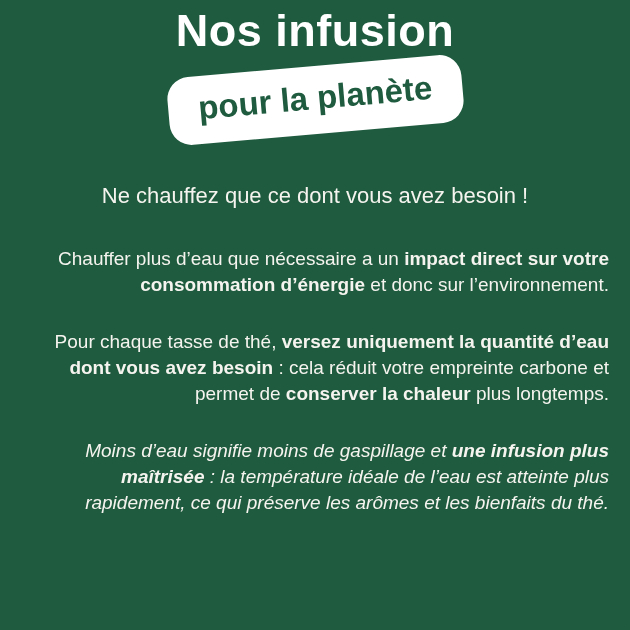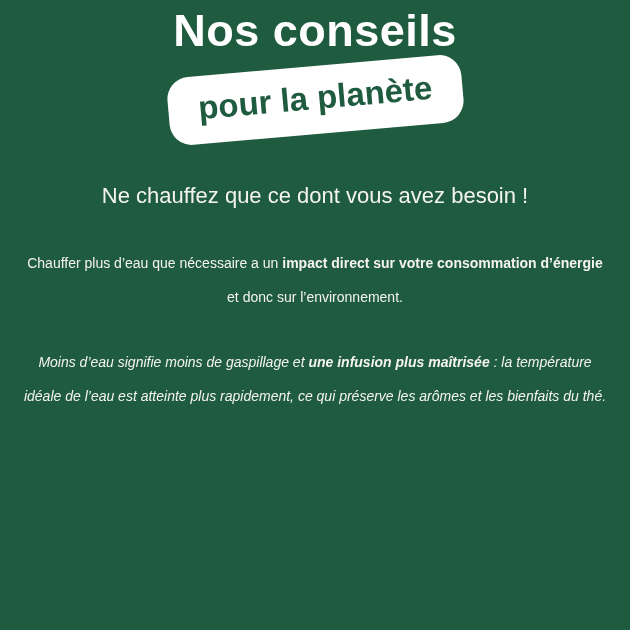--- a/index.html
+++ b/index.html
@@ -47,43 +47,44 @@
     text-align: center;
     font-size: 22px;
     font-weight: 400;
     line-height: 1.3;
   }
   .body-text {
     margin-top: 36px;
   }
   .body-text p {
     margin: 0 0 31px 0;
-    font-size: 14px;
+    font-size: 19px;
     font-weight: 400;
-    line-height: 34px;
-    text-align: center;
+    line-height: 26px;
+    text-align: right;
   }
   .body-text p:last-child { margin-bottom: 0; font-style: italic; }
   .body-text strong { font-weight: 700; }
 </style>
 </head>
 <body>
 
 <div class="page">
 
-  <h1 class="title">Nos conseils</h1>
+  <h1 class="title">Nos infusion</h1>
 
   <div class="badge-wrap">
     <div class="badge"><span>pour la planète</span></div>
   </div>
 
   <p class="subtitle">Ne chauffez que ce dont vous avez besoin&nbsp;!</p>
 
   <div class="body-text">
 
     <p><span>Chauffer plus d’eau que nécessaire a un </span><strong>impact direct sur votre consommation d’énergie</strong><span> et donc sur l’environnement.</span></p>
 
+    <p><span>Pour chaque tasse de thé, </span><strong>versez uniquement la quantité d’eau dont vous avez besoin</strong><span>&nbsp;: cela réduit votre empreinte carbone et permet de </span><strong>conserver la chaleur</strong><span> plus longtemps.</span></p>
 
     <p><span>Moins d’eau signifie moins de gaspillage et </span><strong>une infusion plus maîtrisée</strong><span>&nbsp;: la température idéale de l’eau est atteinte plus rapidement, ce qui préserve les arômes et les bienfaits du thé.</span></p>
 
   </div>
 
 </div>
 
 </body></html>

